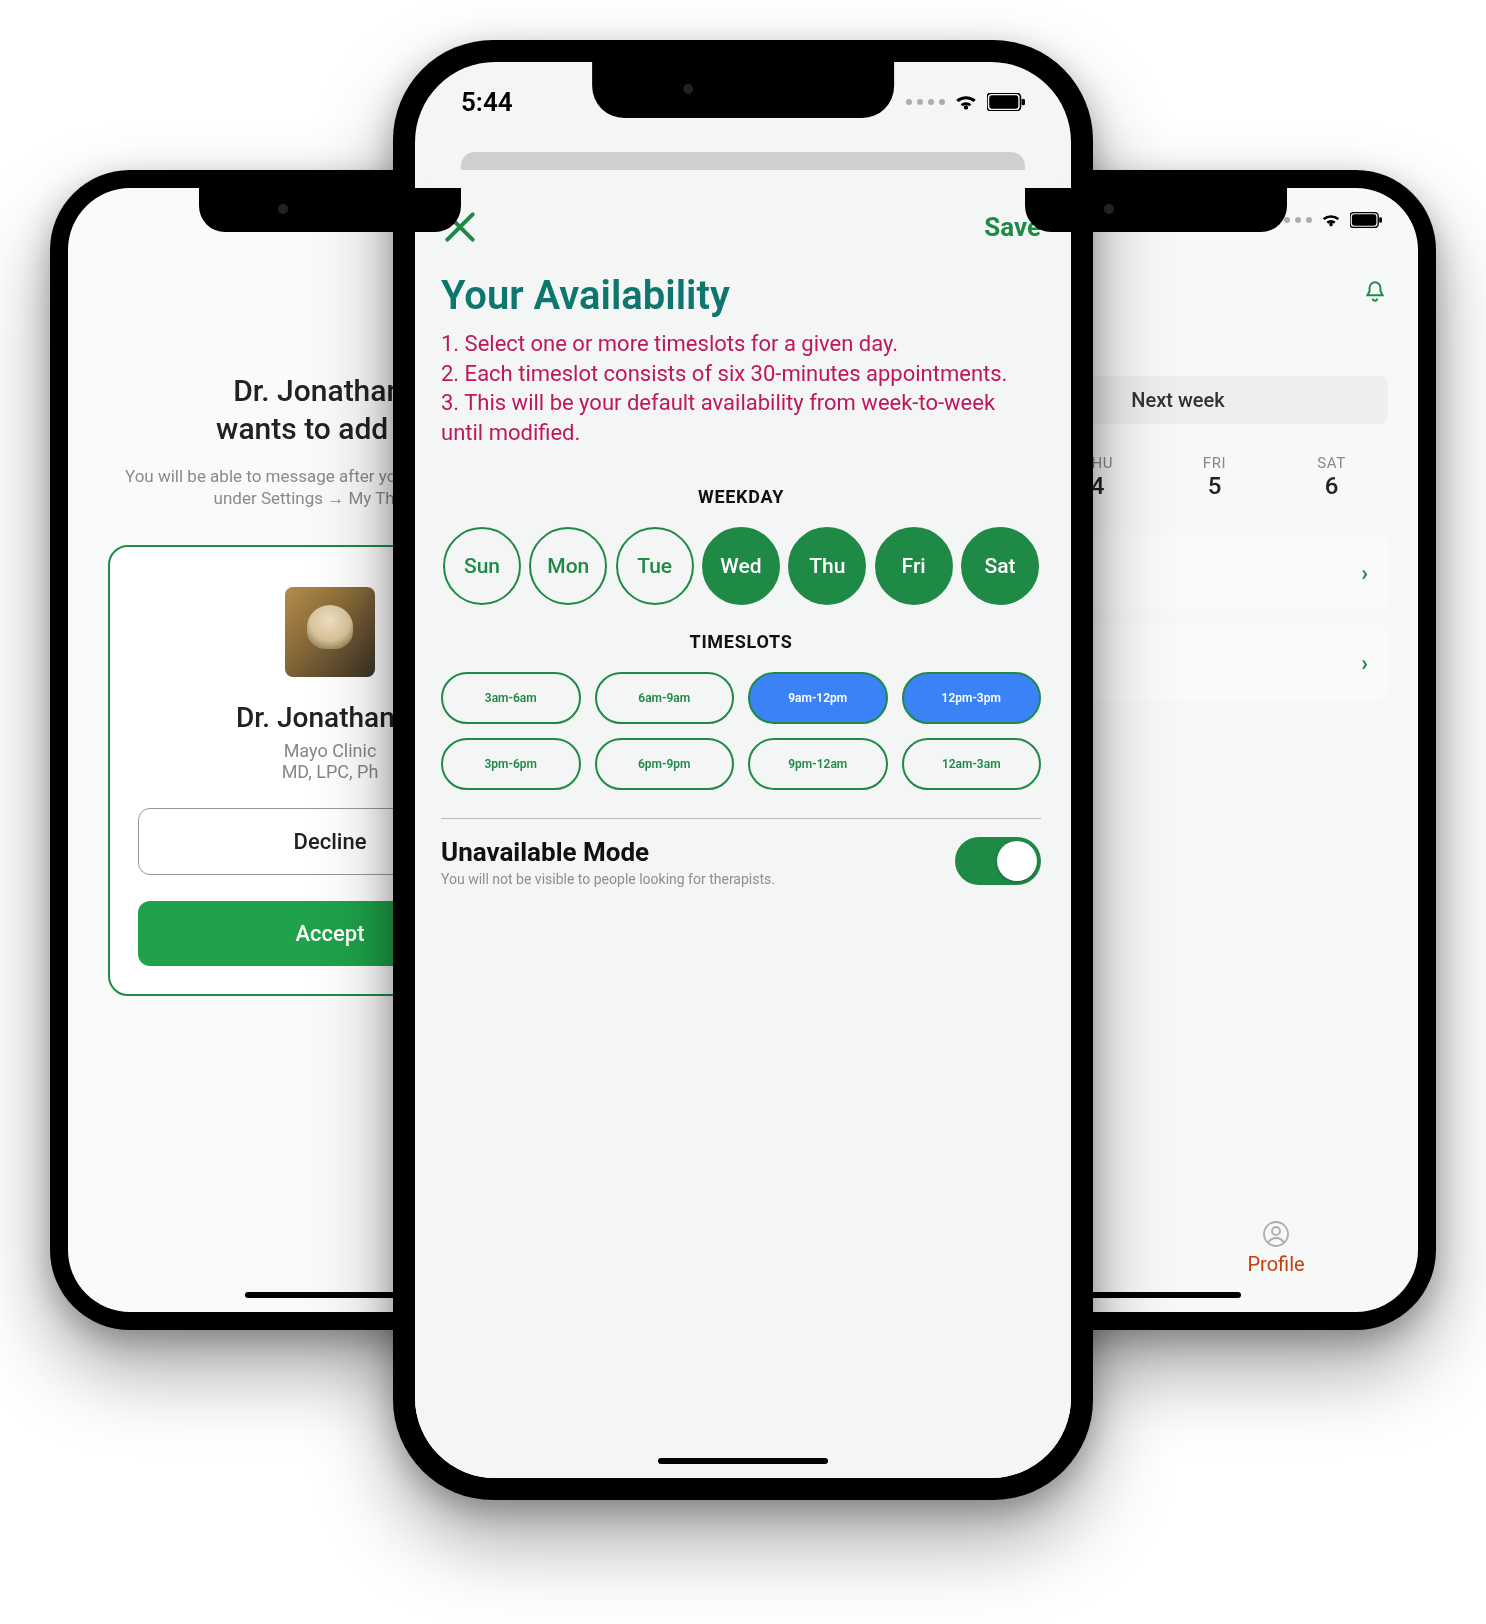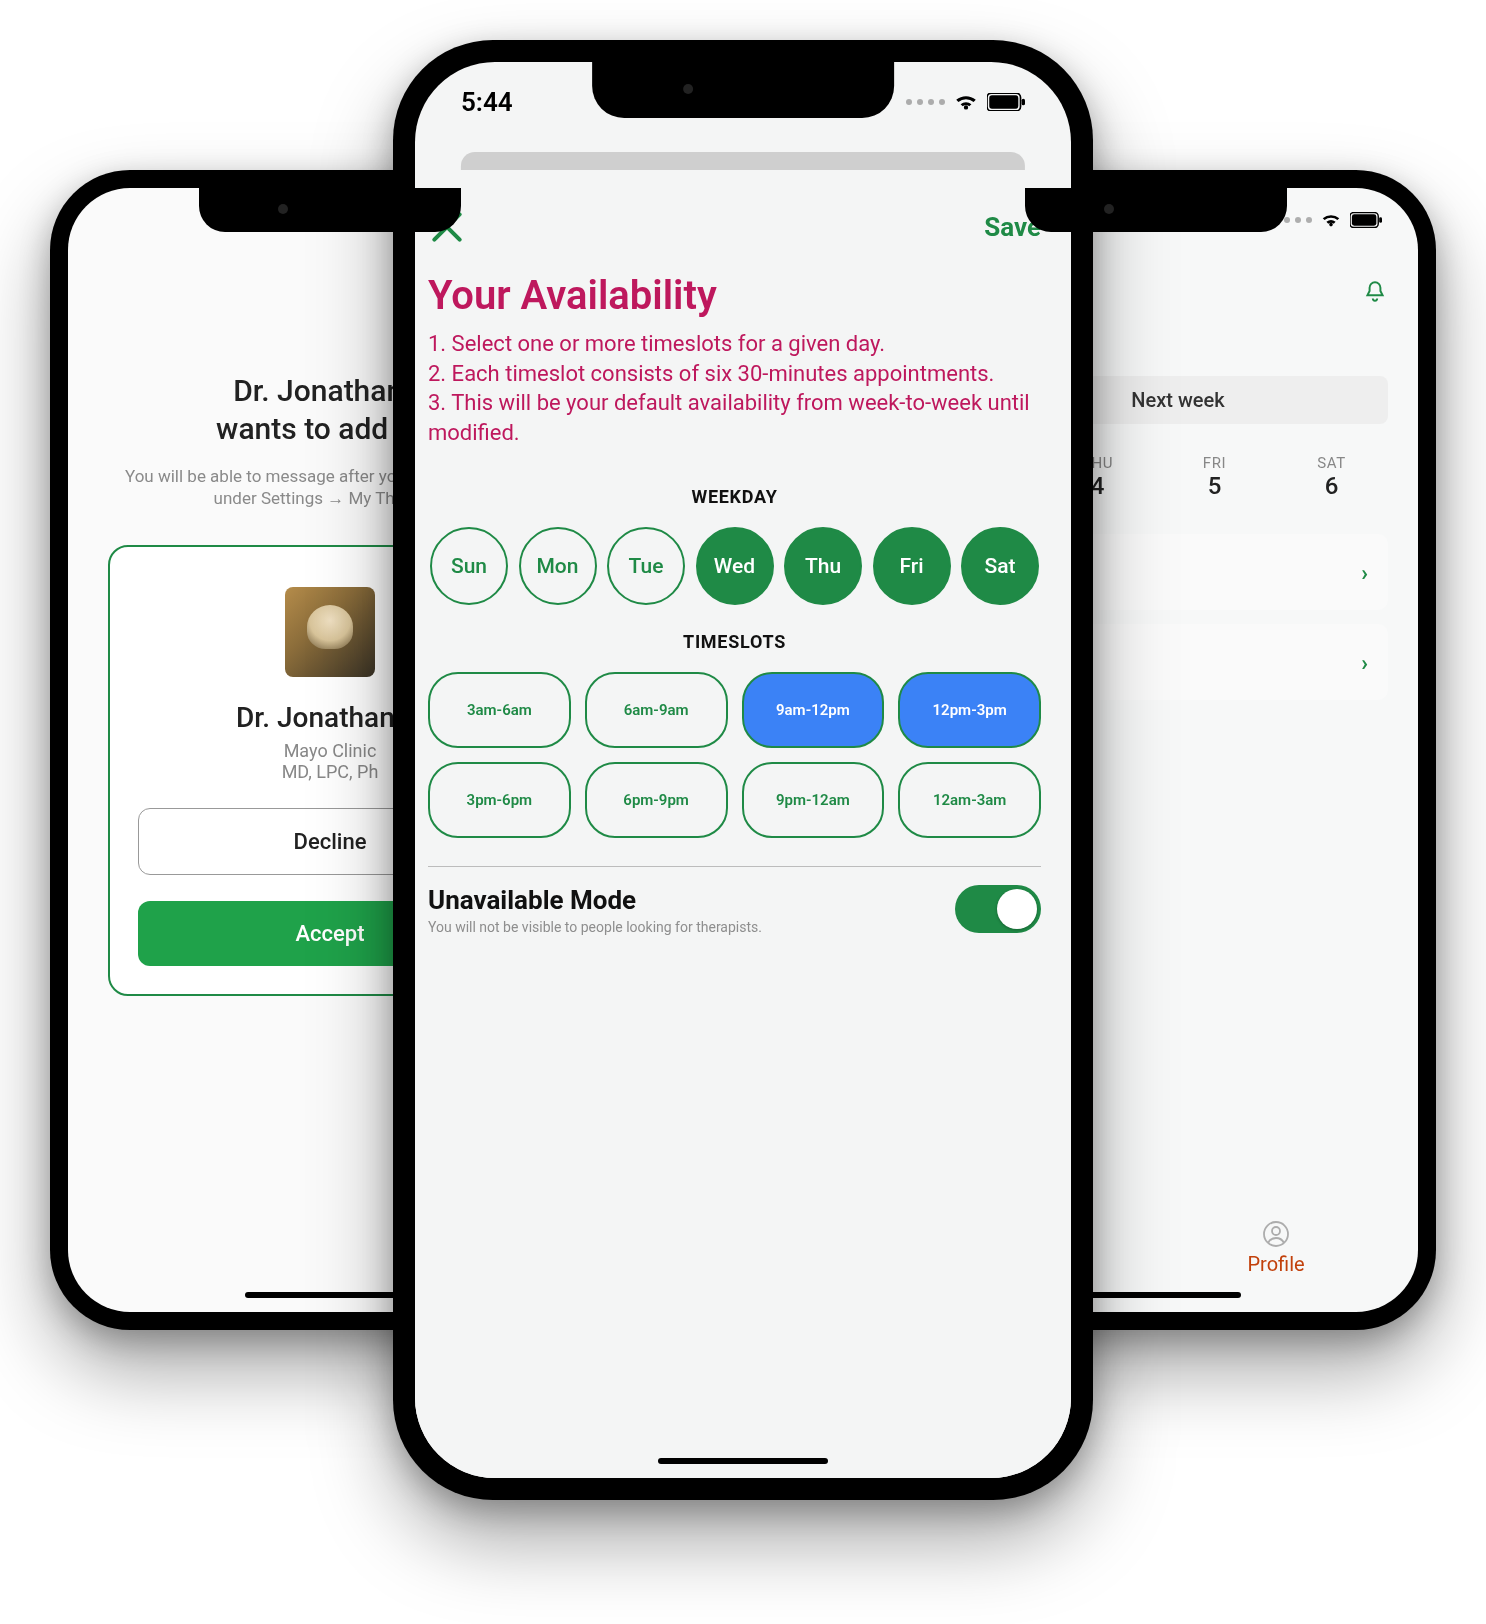--- a/index.html
+++ b/index.html
@@ -153,45 +153,45 @@
     border-radius: 100px;
     padding: 22px;
   }
   .phone-center .screen { border-radius: 80px; background:#f4f5f5; }
   .phone-center .notch { width:46%; height:56px; border-bottom-left-radius:32px; border-bottom-right-radius:32px;}
   .c-status { height:80px; display:flex; align-items:center; justify-content:space-between; padding:0 46px; font-size:26px; font-weight:600;}
   .sheet {
     position:absolute; left:0; right:0; bottom:0; top:116px;
     background:#f4f5f5;
     border-top-left-radius: 22px; border-top-right-radius:22px;
-    padding: 24px 30px 60px 13px;
+    padding: 24px 30px 60px 26px;
   }
   .sheet-grab {
     position:absolute; top:-26px; left:50%; transform:translateX(-50%);
     width:86%; height:18px; background:#cfcfcf; border-top-left-radius:14px; border-top-right-radius:14px;
   }
   .sheet-top { display:flex; justify-content:space-between; align-items:center; margin:6px 0 26px 0;}
   .x-btn { width:38px; height:38px; color:#1f8a46; cursor:pointer;}
   .save-btn { color:#1f8a46; font-size:26px; font-weight:700; cursor:pointer;}
-  .sheet-title { font-size:40px; font-weight:600; color:#be185d; margin-bottom:10px;}
+  .sheet-title { font-size:40px; font-weight:600; color:#0f766e; margin-bottom:10px;}
   .sheet-desc { font-size:22px; color:#be185d; line-height:1.35; margin-bottom:38px;}
   .hlabel { text-align:center; font-size:18px; font-weight:700; letter-spacing:.04em; color:#111; margin:14px 0 20px 0;}
   .day-row { display:flex; justify-content:space-between; gap:6px; padding:0 2px; margin-bottom:26px;}
   .day-pill {
     width:78px; height:78px; border-radius:50%;
     display:flex; align-items:center; justify-content:center;
     font-size:21px; font-weight:500; cursor:pointer;
   }
   .day-off { border:2.5px solid #1f8a46; color:#1f8a46; background:#f4f5f5;}
   .day-on { background:#1f8a46; color:#fff; border:2.5px solid #1f8a46;}
   .slot-row { display:flex; gap:14px; margin:14px 0;}
   .slot {
-    flex:1; height:76px; border-radius:30px;
+    flex:1; height:52px; border-radius:30px;
     display:flex; align-items:center; justify-content:center;
-    font-size:15px; font-weight:600; cursor:pointer;
+    font-size:12px; font-weight:600; cursor:pointer;
   }
   .slot-off { border:2.5px solid #1f8a46; color:#1f8a46; background:#f4f5f5;}
   .slot-on  { background:#3b82f6; color:#fff; border:2.5px solid #1f8a46;}
   .divider { border:none; border-top:1px solid #bcbcbc; margin:28px 0 18px 0;}
   .unav-row { display:flex; justify-content:space-between; align-items:flex-start; gap:20px;}
   .unav-title { font-size:26px; font-weight:700; color:#111; margin-bottom:4px;}
   .unav-sub { font-size:14px; color:#8e8e8e;}
   .toggle {
     width:86px; height:48px; background:#1f8a46; border-radius:24px; position:relative; cursor:pointer; flex:0 0 auto;
   }

